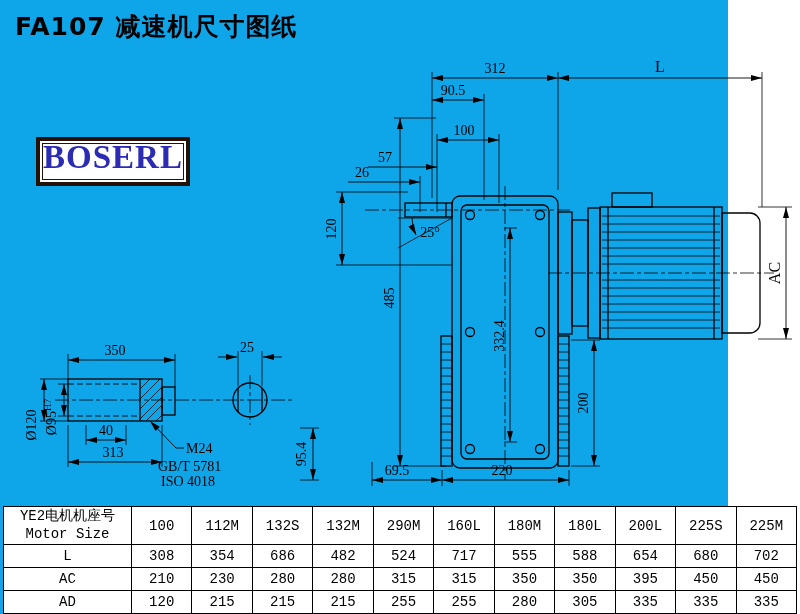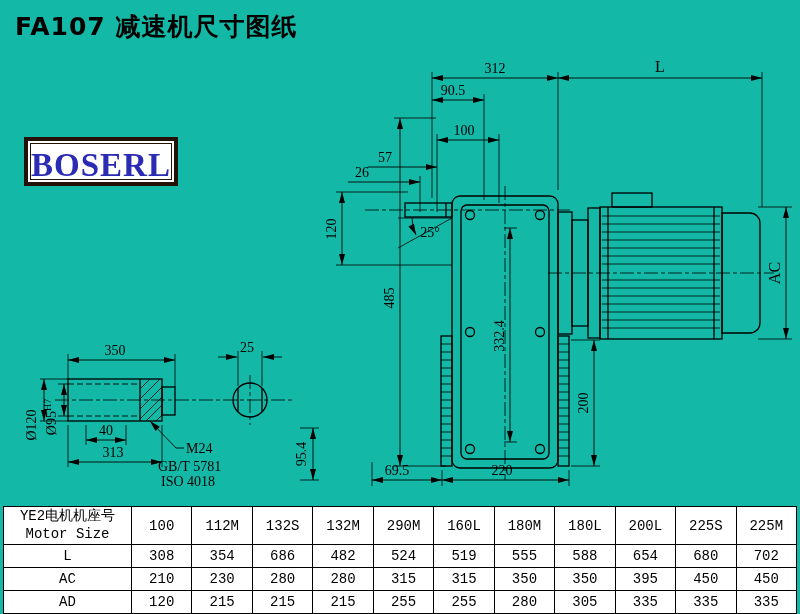--- a/index.html
+++ b/index.html
@@ -1,19 +1,19 @@
 <!DOCTYPE html>
 <html><head>
 <meta charset="utf-8">
 <style>
   *{box-sizing:border-box;margin:0;padding:0}
   html,body{width:800px;height:614px;background:#fff;overflow:hidden}
-  .page{position:relative;width:800px;height:614px;background:#14b8a6;font-family:"Liberation Sans",sans-serif;color:#000}
+  .page{position:relative;width:728px;height:614px;background:#0ea5e9;font-family:"Liberation Sans",sans-serif;color:#000}
   .title{position:absolute;left:15px;top:10px;font-family:"DejaVu Sans",sans-serif;font-weight:bold;font-size:25px;letter-spacing:1px;white-space:nowrap}
-  .logo{position:absolute;left:24px;top:137px;width:154px;height:49px;border:4px solid #241209;outline:1px solid #241209;outline-offset:-7px;background:#fff;display:flex;align-items:flex-end;justify-content:center}
+  .logo{position:absolute;left:36px;top:137px;width:154px;height:49px;border:4px solid #241209;outline:1px solid #241209;outline-offset:-7px;background:#fff;display:flex;align-items:flex-start;justify-content:center}
   .logo-text{font-family:"Liberation Serif",serif;font-weight:bold;font-size:33px;color:#2b2bb4;letter-spacing:1px;line-height:1}
   svg.drawing{position:absolute;left:0;top:0}
   .ol{stroke:#000;stroke-width:1.3;fill:none}
   .tn{stroke:#000;stroke-width:.8;fill:none}
   .cl{stroke:#000;stroke-width:.8;fill:none;stroke-dasharray:14 3 4 3}
   .hid{stroke:#000;stroke-width:.9;fill:none;stroke-dasharray:6 3}
   .dim{stroke:#000;stroke-width:.9;fill:none}
   .ext{stroke:#000;stroke-width:.8;fill:none}
   .dt{font-family:"Liberation Serif",serif;font-size:14px;fill:#000;text-anchor:middle}
   .dts{text-anchor:start}
@@ -210,21 +210,21 @@
         <td>225S</td>
         <td>225M</td>
       </tr>
       <tr>
         <td>L</td>
         <td>308</td>
         <td>354</td>
         <td>686</td>
         <td>482</td>
         <td>524</td>
-        <td>519</td>
+        <td>717</td>
         <td>555</td>
         <td>588</td>
         <td>654</td>
         <td>680</td>
         <td>702</td>
       </tr>
       <tr>
         <td>AC</td>
         <td>210</td>
         <td>230</td>

